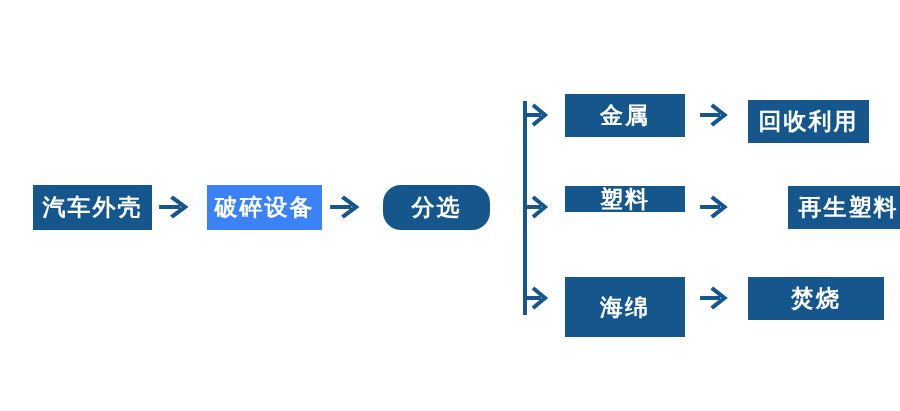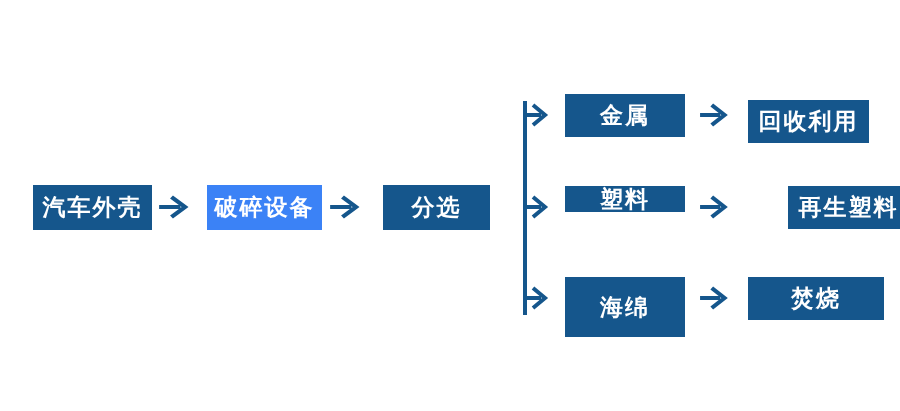--- a/index.html
+++ b/index.html
@@ -23,21 +23,21 @@
   .a-1{left:158px;top:194px;}
   .a-2{left:329px;top:194px;}
   .a-b1{left:523px;top:102px;width:30px;}
   .a-b2{left:523px;top:194px;width:30px;}
   .a-b3{left:523px;top:285px;width:30px;}
   .a-r1{left:699px;top:102px;width:34px;}
   .a-r2{left:699px;top:194px;width:34px;}
   .a-r3{left:699px;top:285px;width:34px;}
   .b-car{left:33px;top:185px;width:119px;height:45px;}
   .b-crush{left:207px;top:185px;width:115px;height:45px;}
-  .b-sort{left:383px;top:185px;width:107px;height:45px;}
+  .b-sort{left:383px;top:185px;width:107px;height:45px;border-radius:18px;}
   .b-metal{left:565px;top:94px;width:120px;height:43px;}
   .b-plastic{left:565px;top:186px;width:120px;height:26px;}
   .b-sponge{left:565px;top:277px;width:120px;height:60px;}
   .b-recycle{left:748px;top:94px;width:121px;height:43px;margin-top:6px;}
   .b-replast{left:788px;top:186px;width:121px;height:43px;}
   .b-burn{left:748px;top:277px;width:136px;height:43px;}
   .vline{
     position:absolute;left:523px;top:101px;
     width:4px;height:214px;background:#15568C;
   }

